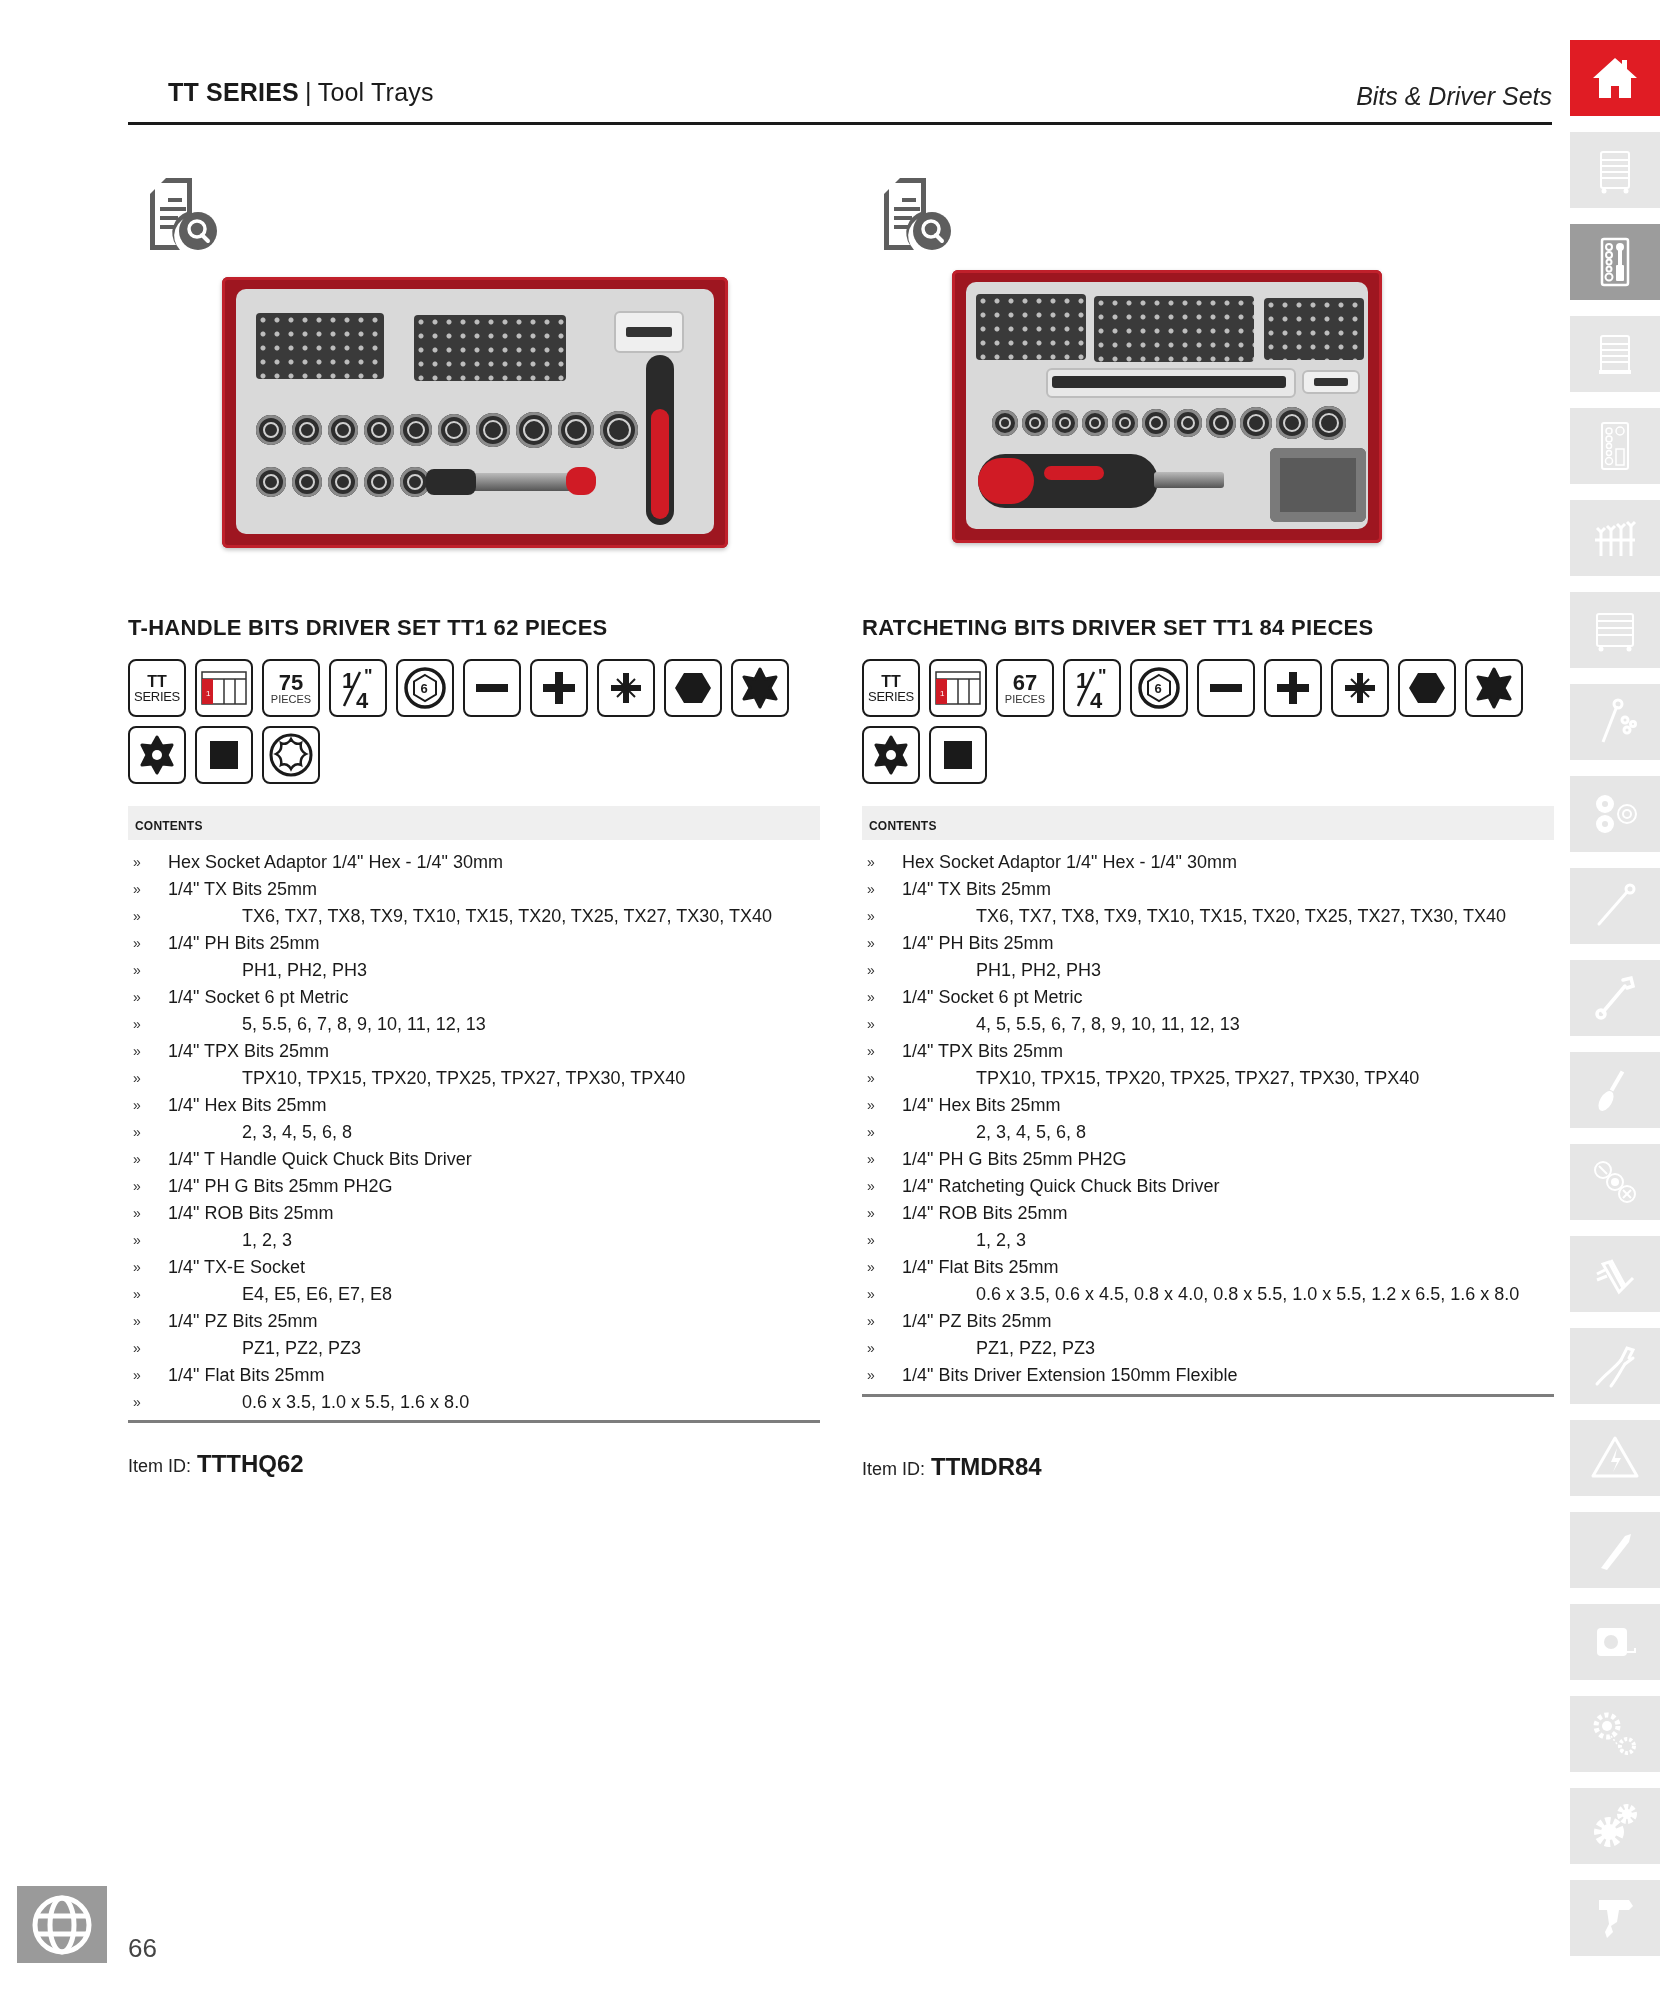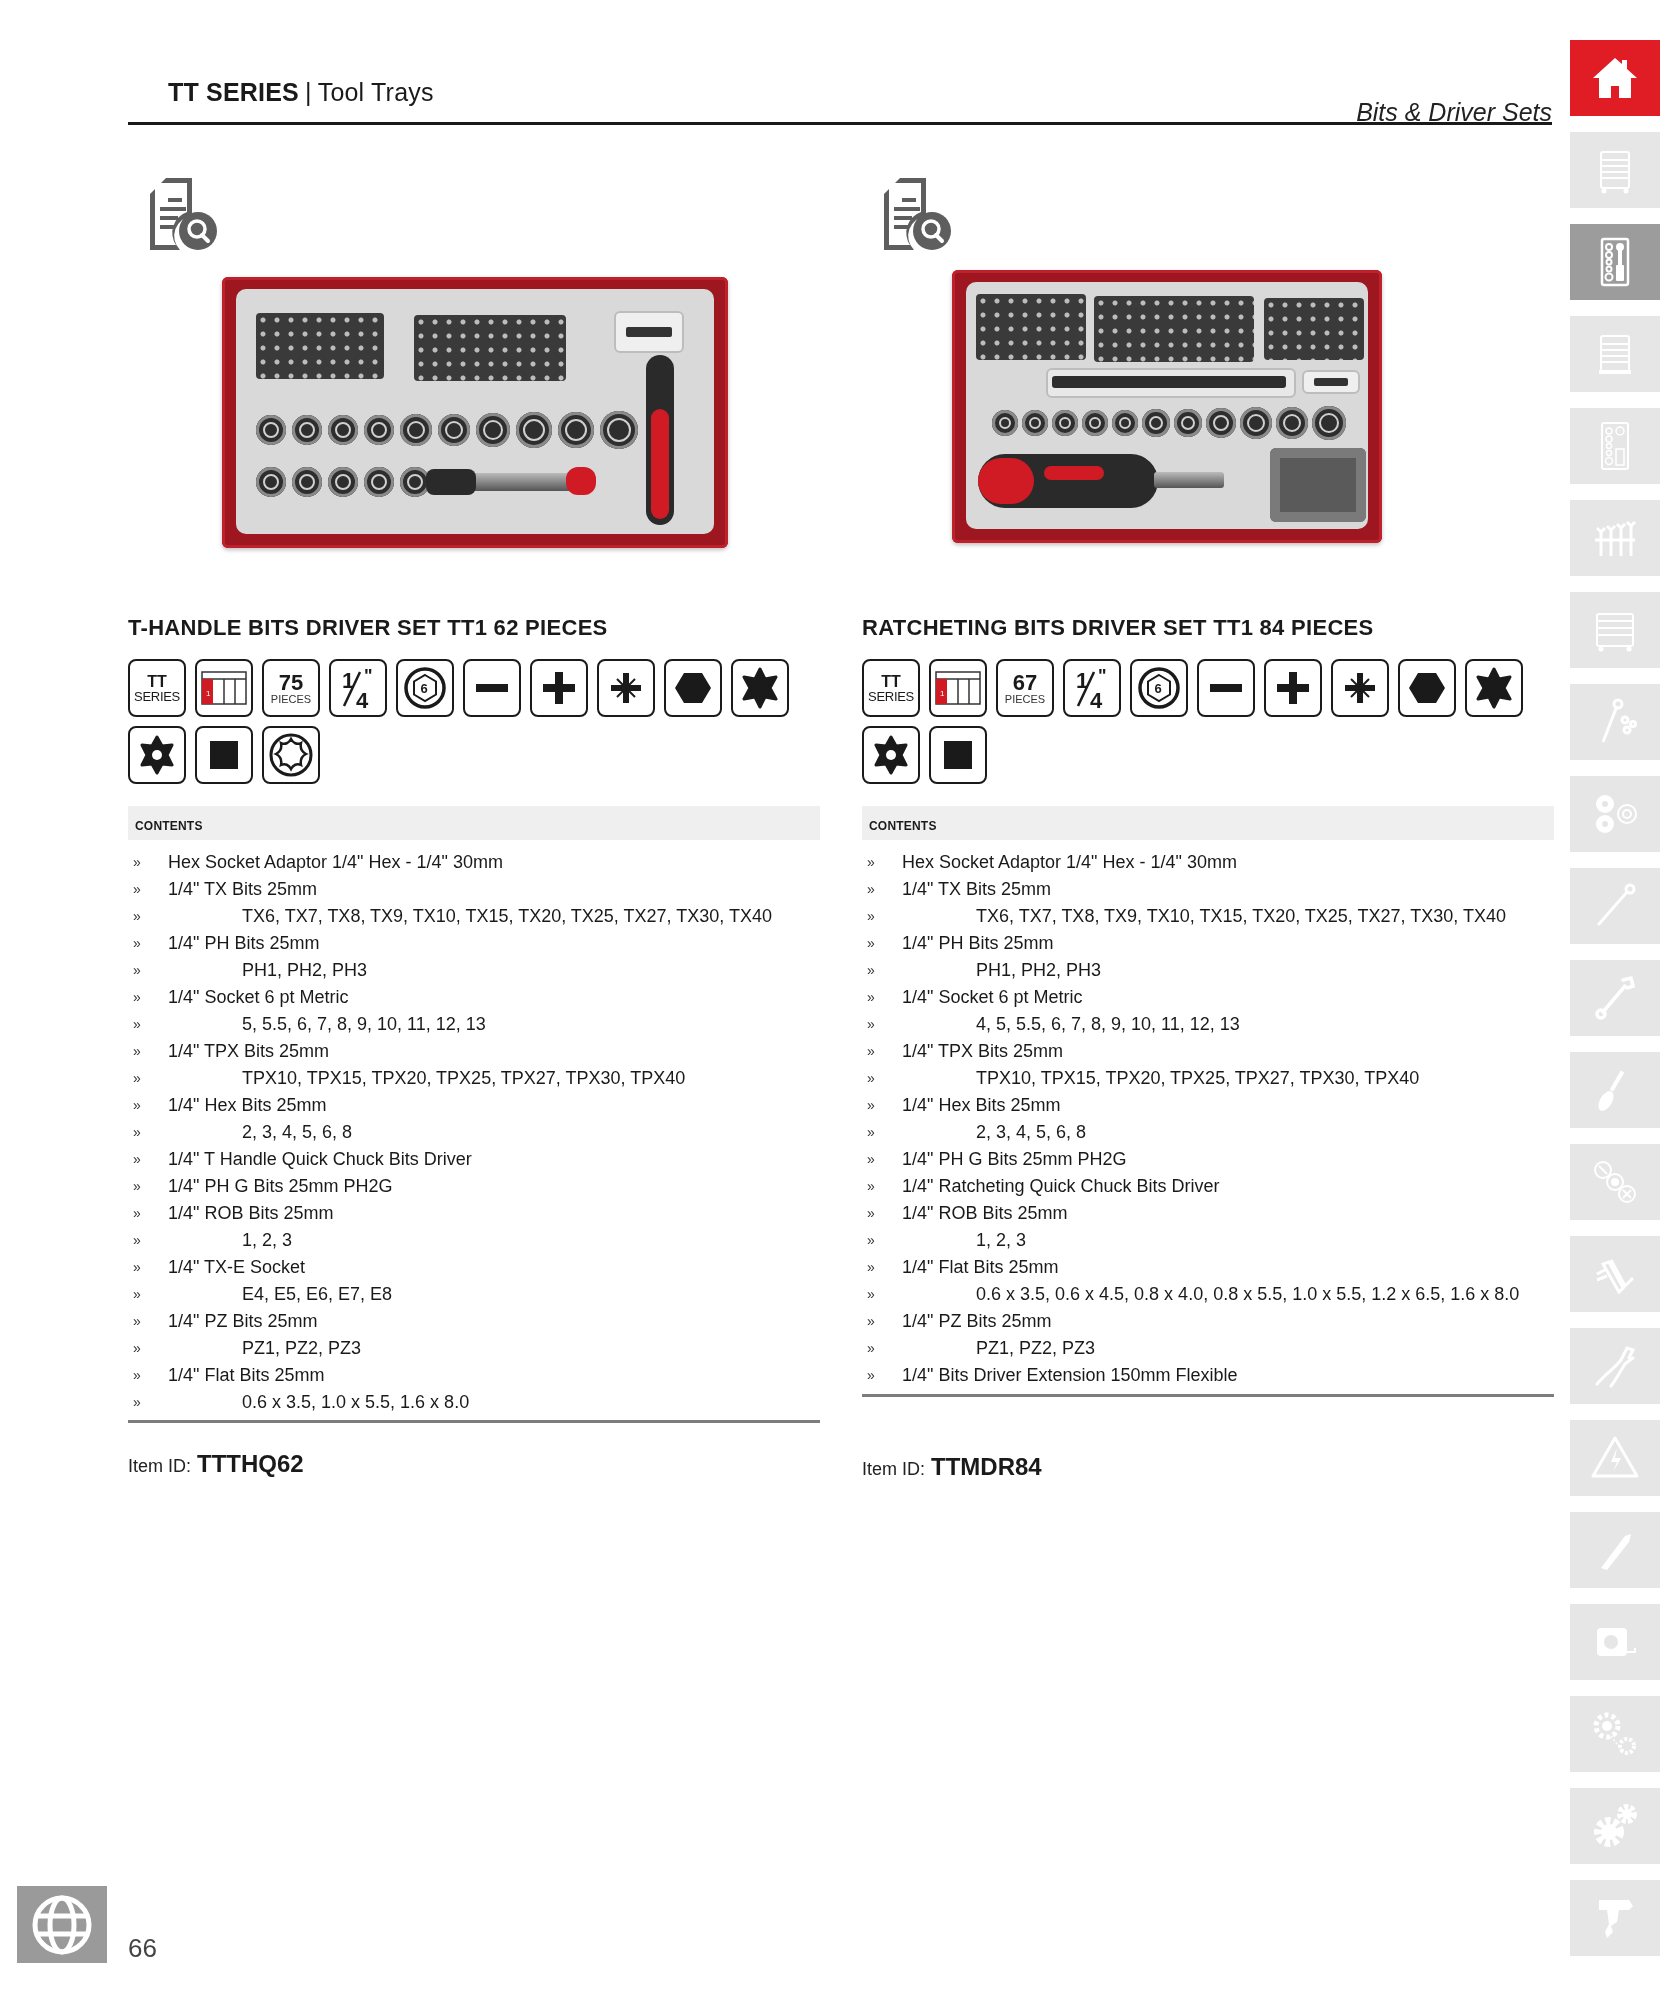--- a/index.html
+++ b/index.html
@@ -3,21 +3,21 @@
 <meta charset="utf-8">
 <style>
   * { box-sizing: border-box; margin: 0; padding: 0; }
   html, body { width: 1660px; height: 2000px; background: #ffffff; overflow: hidden; }
   body { position: relative; font-family: "Liberation Sans", "DejaVu Sans", sans-serif; color: #1a1a1a; }
 
   .header-title { position: absolute; left: 128px; top: 78px; font-size: 25px; letter-spacing: 0.2px; white-space: nowrap; margin-left: 40px; }
   .header-title .bold { font-weight: 700; }
   .header-title .sep { font-weight: 400; margin: 0 6px; }
   .header-title .light { font-weight: 400; }
-  .header-section { position: absolute; right: 108px; top: 98px; font-size: 25px; font-style: italic; color: #222; }
+  .header-section { position: absolute; right: 108px; top: 82px; font-size: 25px; font-style: italic; color: #222; }
   .header-rule { position: absolute; left: 128px; top: 122px; width: 1424px; height: 3px; background: #1a1a1a; }
 
   
   .product { position: absolute; top: 0; width: 692px; }
   .product.left { left: 128px; }
   .product.right { left: 862px; }
 
   .doc-icon { position: absolute; top: 170px; left: 8px; width: 86px; height: 84px; cursor: pointer; }
 
   .tray { position: absolute; border-radius: 6px; background: #9e1620;

